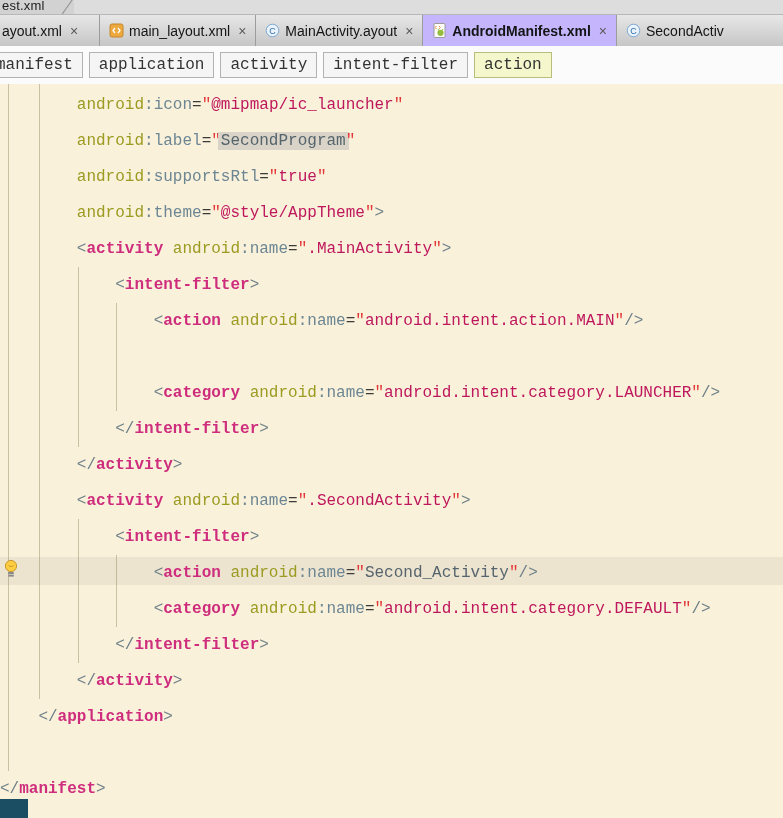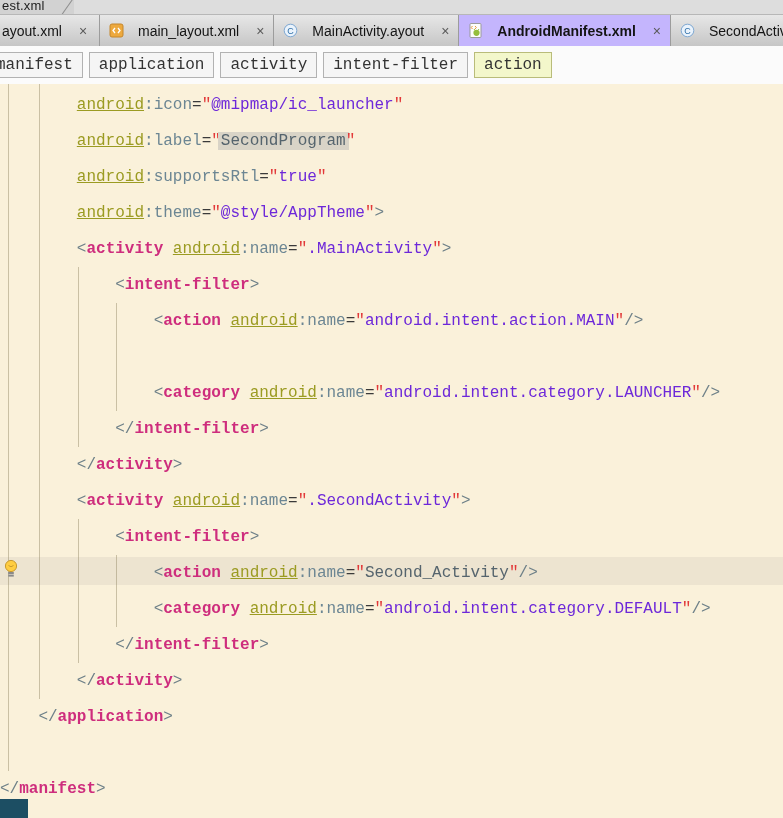--- a/index.html
+++ b/index.html
@@ -6,21 +6,21 @@
   body{width:783px;height:818px;overflow:hidden;background:#FAF1DA;font-family:"Liberation Sans",sans-serif;position:relative;}
 
   
   .top-strip{height:14px;background:#D2D2D2;border-bottom:1px solid #B7B7B7;position:relative;overflow:hidden;text-align:center;}
   .top-strip .lbl{position:absolute;left:2px;top:-2px;font-size:13px;color:#1c1c1c;letter-spacing:0.2px;}
   .top-strip .diag-right{position:absolute;left:74px;top:0;right:0;height:14px;background:#DDDDDD;}
   .top-strip .diag{position:absolute;left:66px;top:-5px;width:1px;height:26px;background:#8E8E8E;transform:rotate(35deg);}
 
   
   .tab-row{height:31px;display:flex;background:#C8C8C8;}
-  .tab{display:flex;align-items:center;gap:14px;padding:0 9px;font-size:14px;color:#141414;
+  .tab{display:flex;align-items:center;gap:5px;padding:0 9px;font-size:14px;color:#141414;
        background:linear-gradient(#E7E7E7,#C6C6C6);border-right:1px solid #9C9C9C;white-space:nowrap;cursor:default;}
   .tab.active{background:#c4b5fd;font-weight:bold;}
   .tab .close{color:#5A5A5A;font-size:14px;font-weight:normal;margin-left:3px;}
   .tab.cut-left{width:88px;flex:none;padding-left:2px;overflow:hidden;}
   .tab.cut-right{flex:1;border-right:none;overflow:hidden;}
   .tab .ticon{display:inline-flex;width:15px;height:15px;flex:none;}
 
   
   .crumbs{height:38px;background:#FBFBFB;display:flex;align-items:center;gap:6px;overflow:hidden;}
   .crumb{font-family:"Liberation Mono","DejaVu Sans Mono",monospace;font-size:16px;color:#333;
@@ -30,25 +30,25 @@
 
   
   .editor{position:relative;height:734px;background:#FAF1DA;overflow:hidden;
           font-family:"Liberation Mono","DejaVu Sans Mono",monospace;font-size:16px;line-height:36px;}
   #code{position:relative;padding-top:3px;white-space:pre;}
   .line{height:36px;}
   .line.hl{background:linear-gradient(to bottom, rgba(0,0,0,0) 2px, #EDE4D0 2px, #EDE4D0 30px, rgba(0,0,0,0) 30px);}
 
   .tk-tag{color:#CE2D7D;font-weight:bold;}
   .tk-br{color:#6E8088;}
-  .tk-ns{color:#9B9B22;text-decoration:underline;}
+  .tk-ns{color:#9B9B22;}
   .tk-attr{color:#6C8693;}
   .tk-eq{color:#3A3A3A;}
   .tk-q{color:#E23838;}
-  .tk-val{color:#6d28d9;}
+  .tk-val{color:#be185d;}
   .tk-sval{color:#55646D;}
   .tk-hlval{color:#55646D;background:#D9D4C7;box-shadow:-3px 0 0 #D9D4C7,3px 0 0 #D9D4C7;}
   .tk-pl{color:#333;}
 
   .guide{position:absolute;width:1px;background:rgba(145,132,98,0.45);}
   .bulb{position:absolute;left:3px;top:474px;width:16px;height:21px;}
 
   .corner-box{position:absolute;left:0;top:799px;width:28px;height:19px;background:#1C4E63;}
 </style>
 </head>

